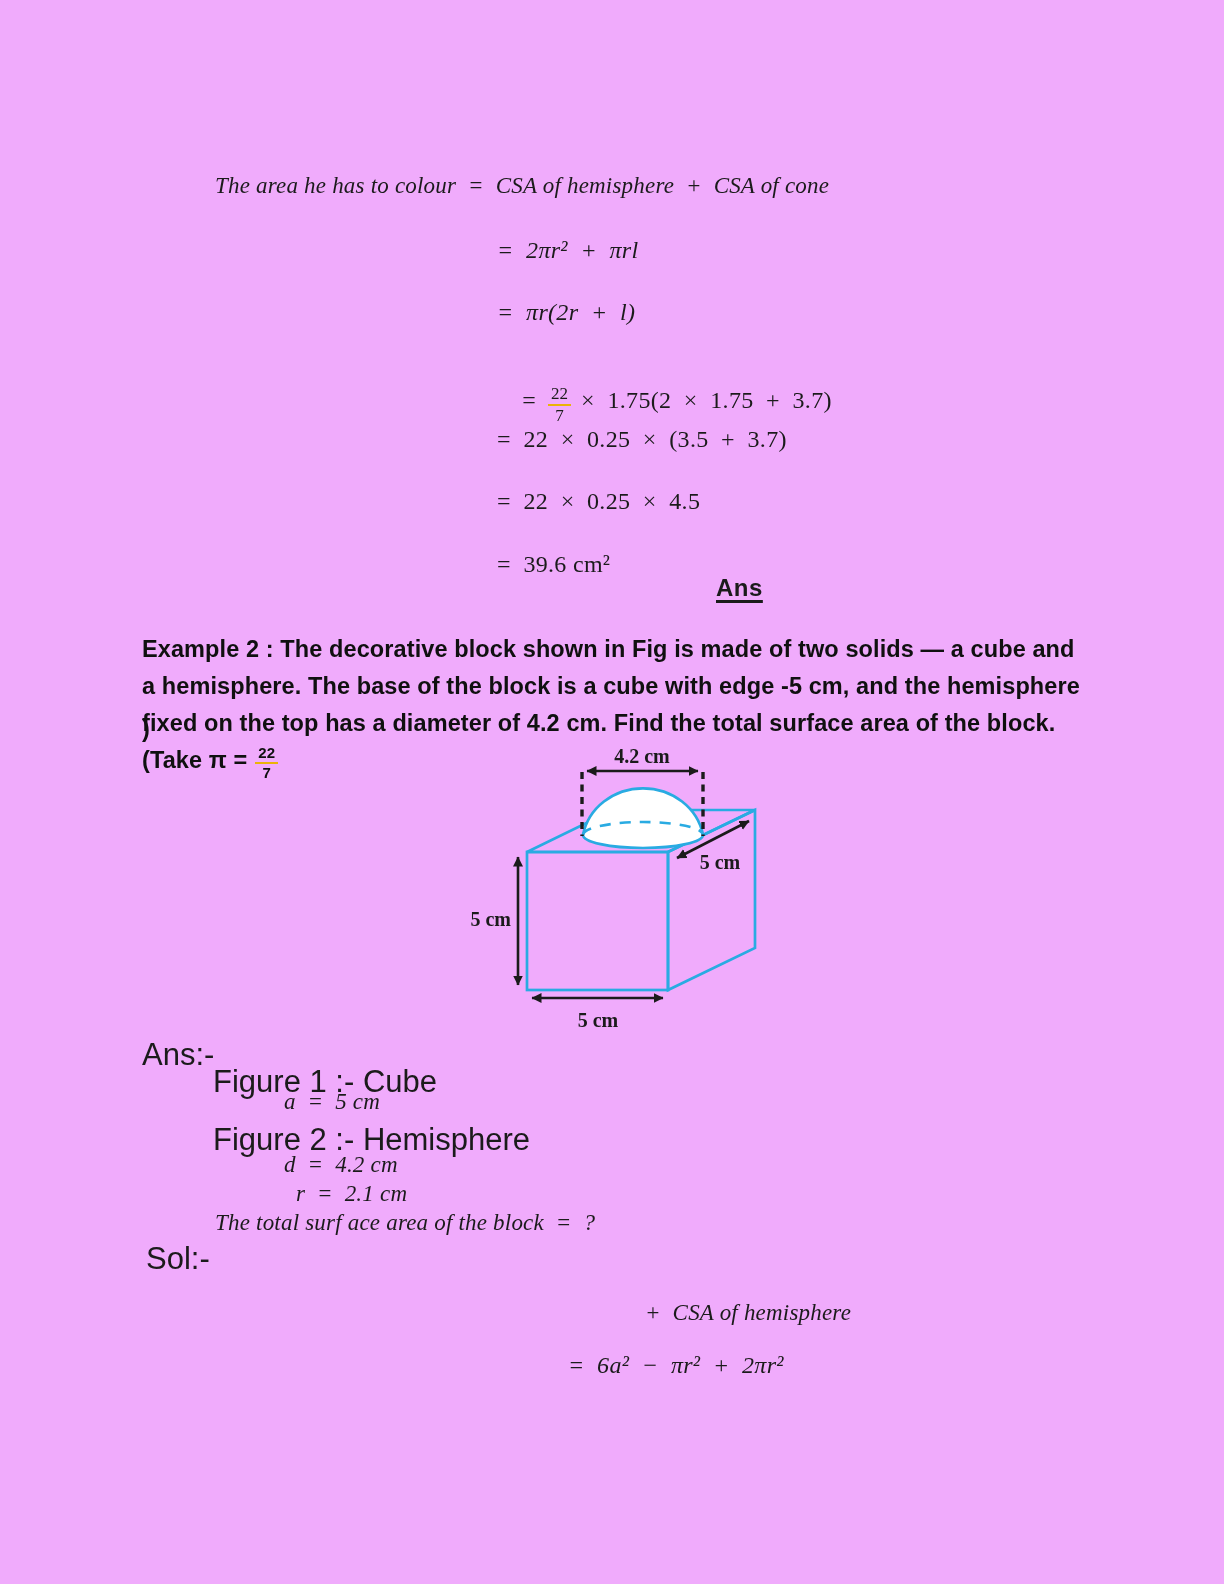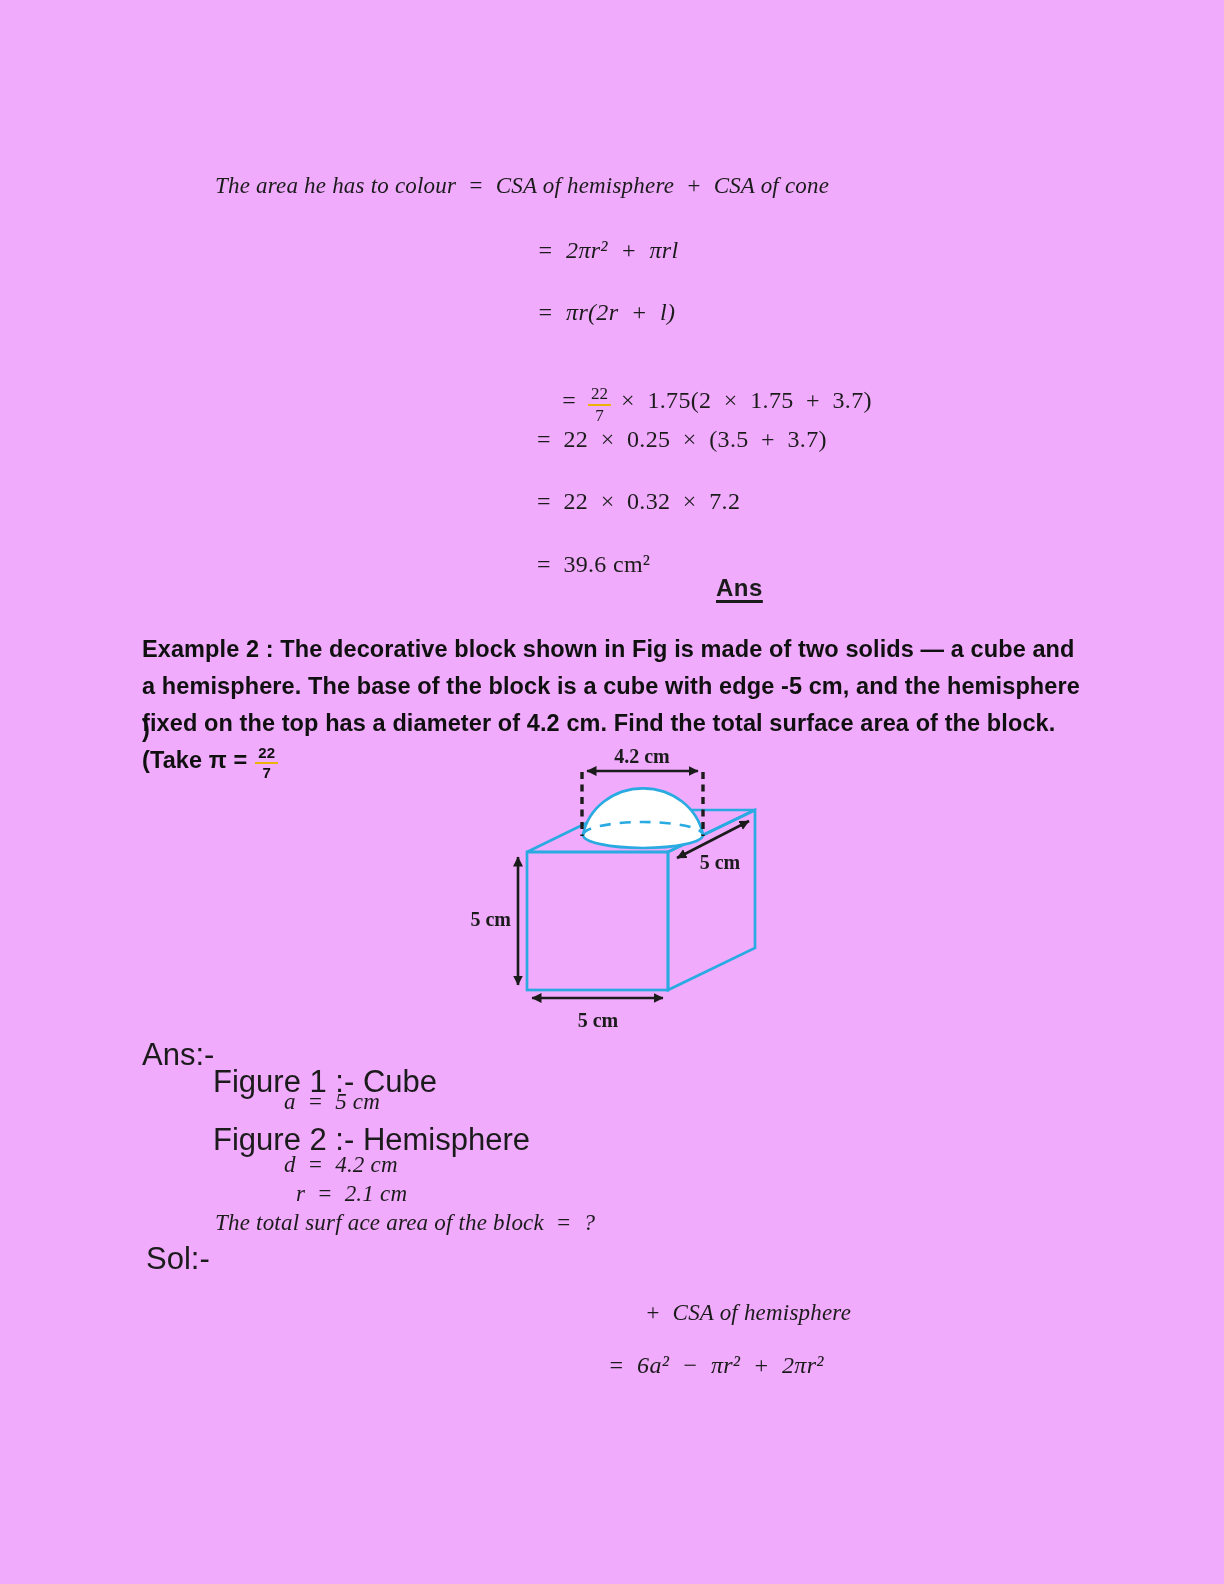--- a/index.html
+++ b/index.html
@@ -7,21 +7,21 @@
     position:relative;
     width:1224px;height:1584px;
     background:#f0abfc;
     color:#1b1b1b;
     font-family:"Liberation Serif",serif;
     overflow:hidden;
     padding-left:44px;
   }
   .abs{position:absolute;white-space:pre;}
   .it-serif{font-family:"Liberation Serif",serif;font-style:italic;font-size:23px;letter-spacing:.2px;}
-  .eq{font-family:"Liberation Serif",serif;font-size:24px;letter-spacing:.3px;margin-left:40px;}
+  .eq{font-family:"Liberation Serif",serif;font-size:24px;letter-spacing:.3px;}
   .eq-it{font-style:italic;}
   .sans{font-family:"Liberation Sans",sans-serif;font-size:31px;}
   .ans-ul{
     font-family:"Liberation Sans",sans-serif;font-weight:bold;font-size:24px;
     text-decoration:underline;text-decoration-thickness:3px;text-underline-offset:4px;
     letter-spacing:.5px;
     margin-top:23px;
   }
   .example{
     position:absolute;left:142px;top:607px;width:948px;
@@ -48,21 +48,21 @@
   <div class="abs eq eq-it" style="left:497px;top:237px">=  2πr²  +  πrl</div>
 
   <div class="abs eq eq-it" style="left:497px;top:299px">=  πr(2r  +  l)</div>
 
   <div class="abs eq" style="left:497px;top:358px">
     <span>=</span><span class="frac frac-eq"><span class="num">22</span><span class="den">7</span></span><span>×  1.75(2  ×  1.75  +  3.7)</span>
   </div>
 
   <div class="abs eq" style="left:497px;top:426px">=  22  ×  0.25  ×  (3.5  +  3.7)</div>
 
-  <div class="abs eq" style="left:497px;top:488px">=  22  ×  0.32  ×  7.2</div>
+  <div class="abs eq" style="left:497px;top:488px">=  22  ×  0.25  ×  4.5</div>
 
   <div class="abs eq" style="left:497px;top:551px">=  39.6 cm²</div>
 
   <div class="abs ans-ul" style="left:716px;top:551px">Ans</div>
 
   <p class="example"><span>Example 2 : The decorative block shown in Fig is made of two solids — a cube and a hemisphere. The base of the block is a cube with edge -5 cm, and the hemisphere fixed on the top has a diameter of 4.2 cm. Find the total surface area of the block. (Take π  =</span><span class="frac frac-inline"><span class="num">22</span><span class="den">7</span></span></p>
 
   <div class="abs paren" style="left:142px;top:716px">)</div>
 
   <svg class="abs" style="left:440px;top:735px" width="420" height="305" viewBox="0 0 420 305">

